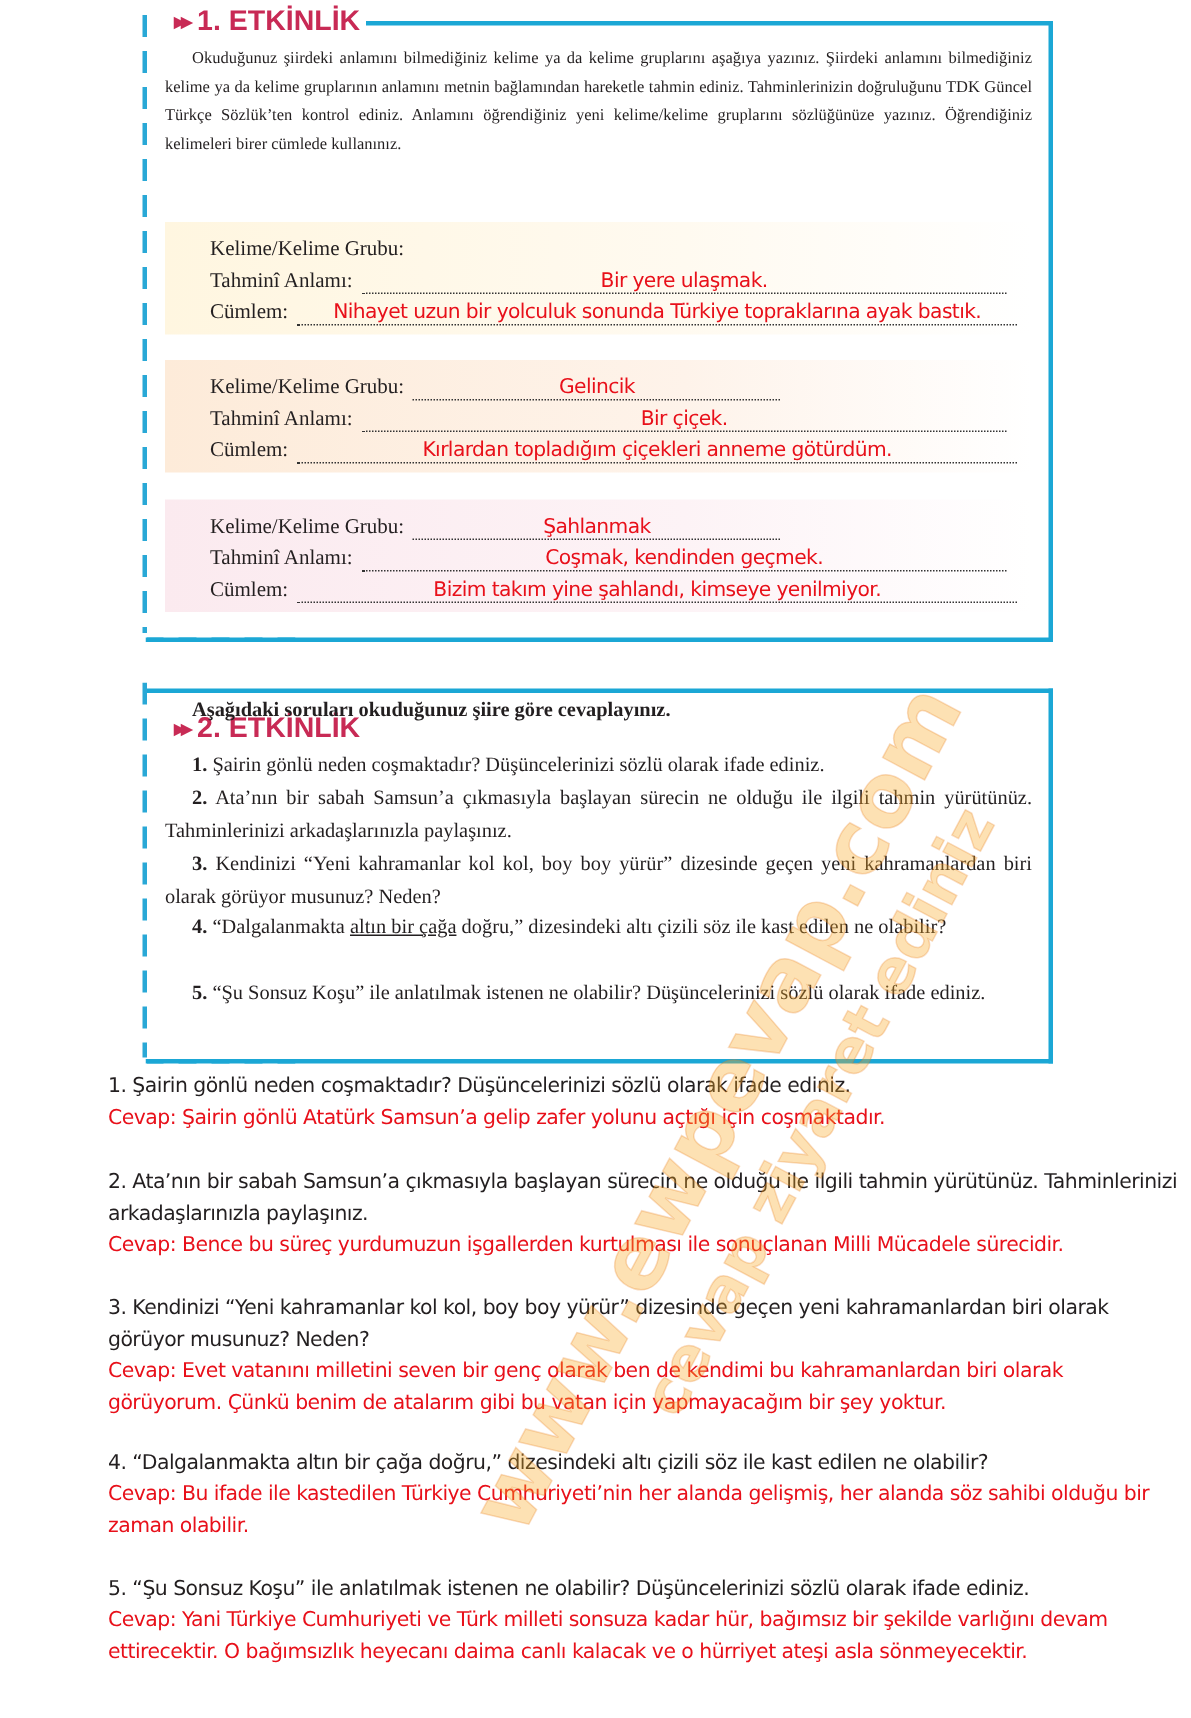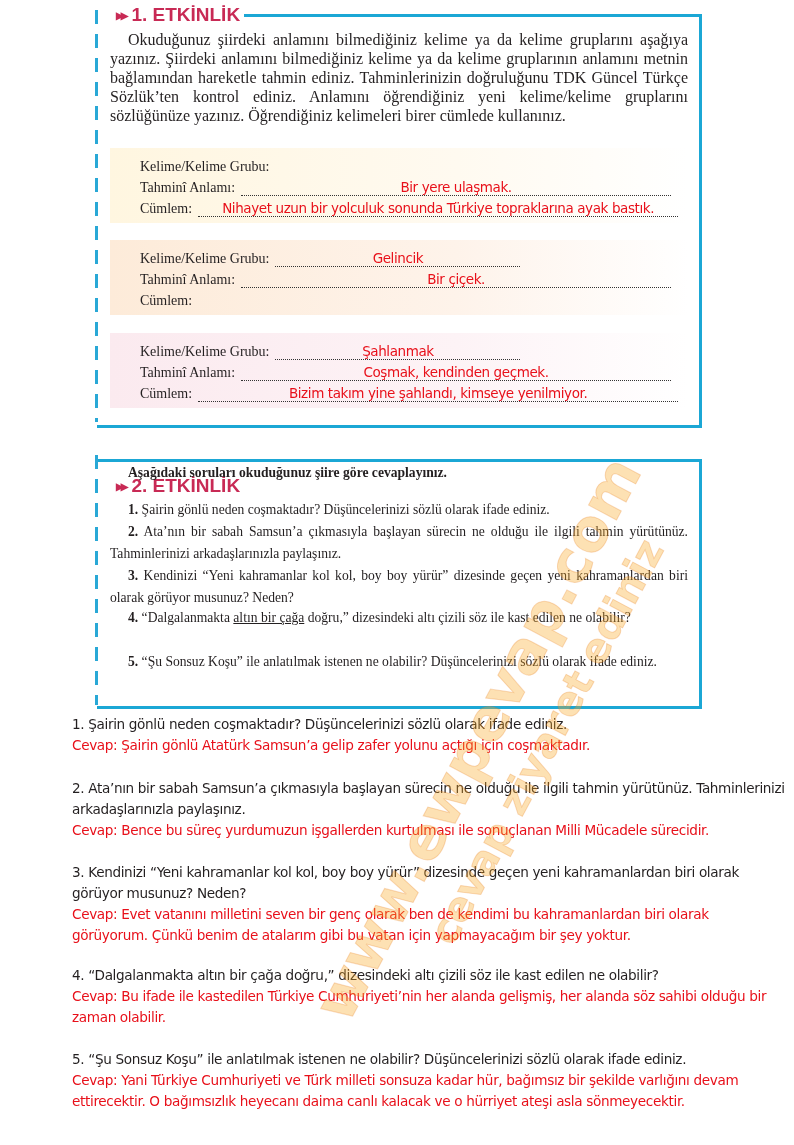--- a/index.html
+++ b/index.html
@@ -24,21 +24,21 @@
     background-size: 22px 3px;
   }
   .act-title {
     position: absolute; left: 98px; font-family: "Liberation Sans", sans-serif;
     font-weight: bold; font-size: 19px; color: #c82a55; background: #fff;
     padding: 0 4px 0 18px; line-height: 24px;
   }
   .act-title .arrows { font-size: 10px; letter-spacing: -3px; margin-right: 6px; vertical-align: 2px; }
 
   .para {
-    position: absolute; left: 110px; width: 578px; font-size: 16px; line-height: 19px;
+    position: absolute; left: 110px; width: 578px; font-size: 11px; line-height: 19px;
     color: #231f20; text-align: justify; text-indent: 18px;
   }
 
   .card {
     position: absolute; left: 110px; width: 578px; height: 75px;
     padding: 6px 0 0 30px; box-sizing: border-box;
   }
   .card.c1 { background: linear-gradient(90deg, #fff6e0 0%, #fffaf0 60%, #ffffff 100%); }
   .card.c2 { background: linear-gradient(90deg, #fdebd9 0%, #fef3ea 60%, #ffffff 100%); }
   .card.c3 { background: linear-gradient(90deg, #fbeaef 0%, #fdf3f6 60%, #ffffff 100%); }
@@ -102,20 +102,21 @@
     <div class="row">
       <span class="lbl">Kelime/Kelime Grubu:</span>
       <span class="val short">Gelincik</span>
     </div>
     <div class="row">
       <span class="lbl">Tahminî Anlamı:</span>
       <span class="val long">Bir çiçek.</span>
     </div>
     <div class="row">
       <span class="lbl">Cümlem:</span>
+      <span class="val long2">Kırlardan topladığım çiçekleri anneme götürdüm.</span>
     </div>
   </div>
 
   <div class="card c3 serif" style="top:333px;">
     <div class="row">
       <span class="lbl">Kelime/Kelime Grubu:</span>
       <span class="val short">Şahlanmak</span>
     </div>
     <div class="row">
       <span class="lbl">Tahminî Anlamı:</span>

